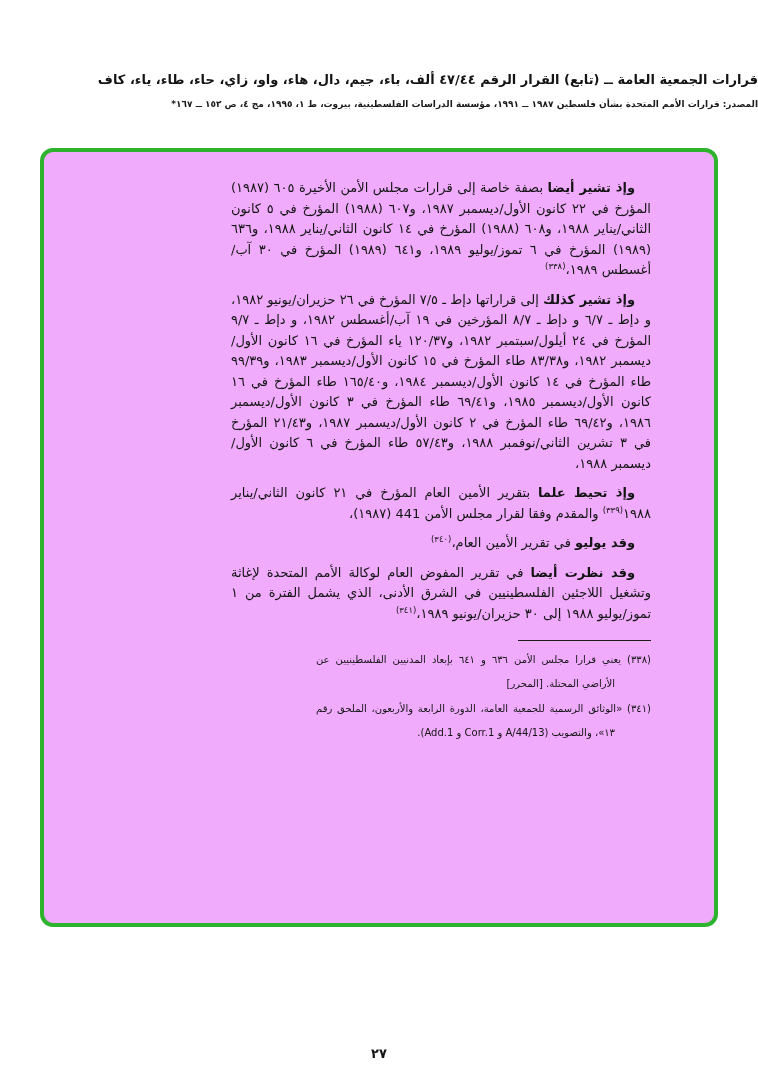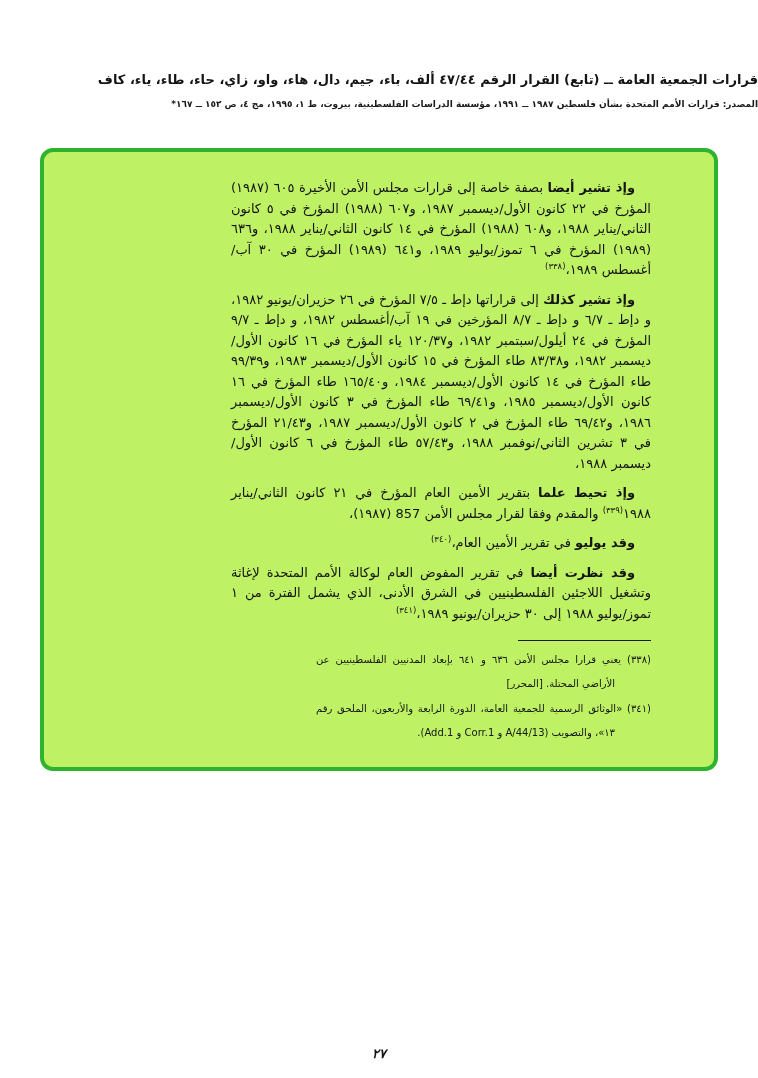--- a/index.html
+++ b/index.html
@@ -18,24 +18,24 @@
     letter-spacing:0;
   }
   .source-line {
     position:absolute; top:99px; left:0; width:100%;
     direction:rtl; 
     font-size:9px; font-weight:bold;
     color:#1a1a1a;
   }
   .decision-box {
     position:absolute; top:148px; left:40px;
-    width:678px; height:623px;
+    width:678px; height:779px;
     border:4px solid #2db32d;
     border-radius:13px;
-    background:#bef264;
+    background:#f0abfc;
   }
   .content {
     position:absolute; top:26px; right:63px;
     width:420px;
     direction:rtl;
   }
   .para {
     font-size:13px; line-height:20.5px;
     text-align:justify;
     text-indent:16px;
@@ -60,36 +60,36 @@
   .footnote {
     font-size:10px; line-height:24px;
     text-align:justify;
     padding-right:36px;
     text-indent:-36px;
     margin-bottom:1px;
   }
   .page-number {
     position:absolute; top:1046px; left:0; width:100%;
     text-align:center;
-    font-size:13px; font-weight:bold;font-style:italic;
+    font-size:13px; font-weight:bold;
   }
 </style>
 </head>
 <body>
 
 <div class="header-title">قرارات الجمعية العامة ــ (تابع) القرار الرقم ٤٧/٤٤ ألف، باء، جيم، دال، هاء، واو، زاي، حاء، طاء، ياء، كاف</div>
 
 <div class="source-line">المصدر: قرارات الأمم المتحدة بشأن فلسطين ١٩٨٧ ــ ١٩٩١، مؤسسة الدراسات الفلسطينية، بيروت، ط ١، ١٩٩٥، مج ٤، ص ١٥٢ ــ ١٦٧*</div>
 
 <div class="decision-box" style="border-color: rgb(45, 179, 45);">
   <div class="content">
     <div>
         <p class="para"><span class="lead">وإذ تشير أيضا</span><span class=""> بصفة خاصة إلى قرارات مجلس الأمن الأخيرة ٦٠٥ (١٩٨٧) المؤرخ في ٢٢ كانون الأول/ديسمبر ١٩٨٧، و٦٠٧ (١٩٨٨) المؤرخ في ٥ كانون الثاني/يناير ١٩٨٨، و٦٠٨ (١٩٨٨) المؤرخ في ١٤ كانون الثاني/يناير ١٩٨٨، و٦٣٦ (١٩٨٩) المؤرخ في ٦ تموز/يوليو ١٩٨٩، و٦٤١ (١٩٨٩) المؤرخ في ٣٠ آب/أغسطس ١٩٨٩،</span><sup class="fnref">(٣٣٨)</sup></p>
         <p class="para"><span class="lead">وإذ تشير كذلك</span><span class=""> إلى قراراتها دإط ـ ٧/٥ المؤرخ في ٢٦ حزيران/يونيو ١٩٨٢، و دإط ـ ٦/٧ و دإط ـ ٨/٧ المؤرخين في ١٩ آب/أغسطس ١٩٨٢، و دإط ـ ٩/٧ المؤرخ في ٢٤ أيلول/سبتمبر ١٩٨٢، و١٢٠/٣٧ ياء المؤرخ في ١٦ كانون الأول/ديسمبر ١٩٨٢، و٨٣/٣٨ طاء المؤرخ في ١٥ كانون الأول/ديسمبر ١٩٨٣، و٩٩/٣٩ طاء المؤرخ في ١٤ كانون الأول/ديسمبر ١٩٨٤، و١٦٥/٤٠ طاء المؤرخ في ١٦ كانون الأول/ديسمبر ١٩٨٥، و٦٩/٤١ طاء المؤرخ في ٣ كانون الأول/ديسمبر ١٩٨٦، و٦٩/٤٢ طاء المؤرخ في ٢ كانون الأول/ديسمبر ١٩٨٧، و٢١/٤٣ المؤرخ في ٣ تشرين الثاني/نوفمبر ١٩٨٨، و٥٧/٤٣ طاء المؤرخ في ٦ كانون الأول/ديسمبر ١٩٨٨،</span></p>
-        <p class="para"><span class="lead">وإذ تحيط علما</span><span class=""> بتقرير الأمين العام المؤرخ في ٢١ كانون الثاني/يناير ١٩٨٨</span><sup class="fnref">(٣٣٩)</sup><span class=""> والمقدم وفقا لقرار مجلس الأمن 857 (١٩٨٧)،</span></p>
+        <p class="para"><span class="lead">وإذ تحيط علما</span><span class=""> بتقرير الأمين العام المؤرخ في ٢١ كانون الثاني/يناير ١٩٨٨</span><sup class="fnref">(٣٣٩)</sup><span class=""> والمقدم وفقا لقرار مجلس الأمن 441 (١٩٨٧)،</span></p>
         <p class="para"><span class="lead">وقد يوليو</span><span class=""> في تقرير الأمين العام،</span><sup class="fnref">(٣٤٠)</sup></p>
         <p class="para"><span class="lead">وقد نظرت أيضا</span><span class=""> في تقرير المفوض العام لوكالة الأمم المتحدة لإغاثة وتشغيل اللاجئين الفلسطينيين في الشرق الأدنى، الذي يشمل الفترة من ١ تموز/يوليو ١٩٨٨ إلى ٣٠ حزيران/يونيو ١٩٨٩،</span><sup class="fnref">(٣٤١)</sup></p>
       </div>
     <div class="fn-sep"></div>
     <div class="footnotes">
         <div class="footnote"><span>(٣٣٨) </span><span>يعني قرارا مجلس الأمن ٦٣٦ و ٦٤١ بإبعاد المدنيين الفلسطينيين عن الأراضي المحتلة. [المحرر]</span></div>
         <div class="footnote"><span>(٣٤١) </span><span>«الوثائق الرسمية للجمعية العامة، الدورة الرابعة والأربعون، الملحق رقم ١٣»، والتصويب (A/44/13 و Corr.1 و Add.1).</span></div>
       </div>
   </div>
 </div>

